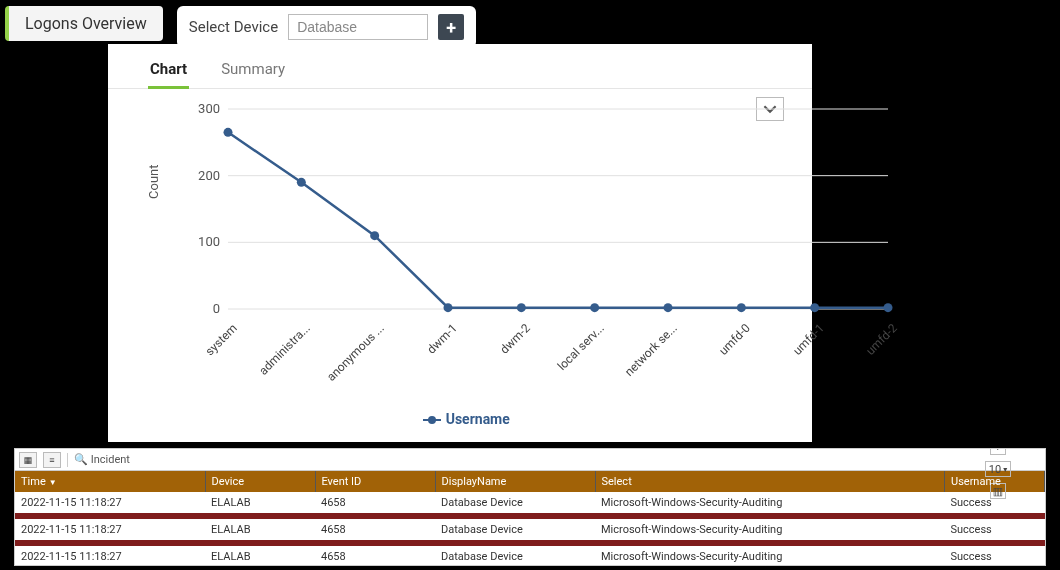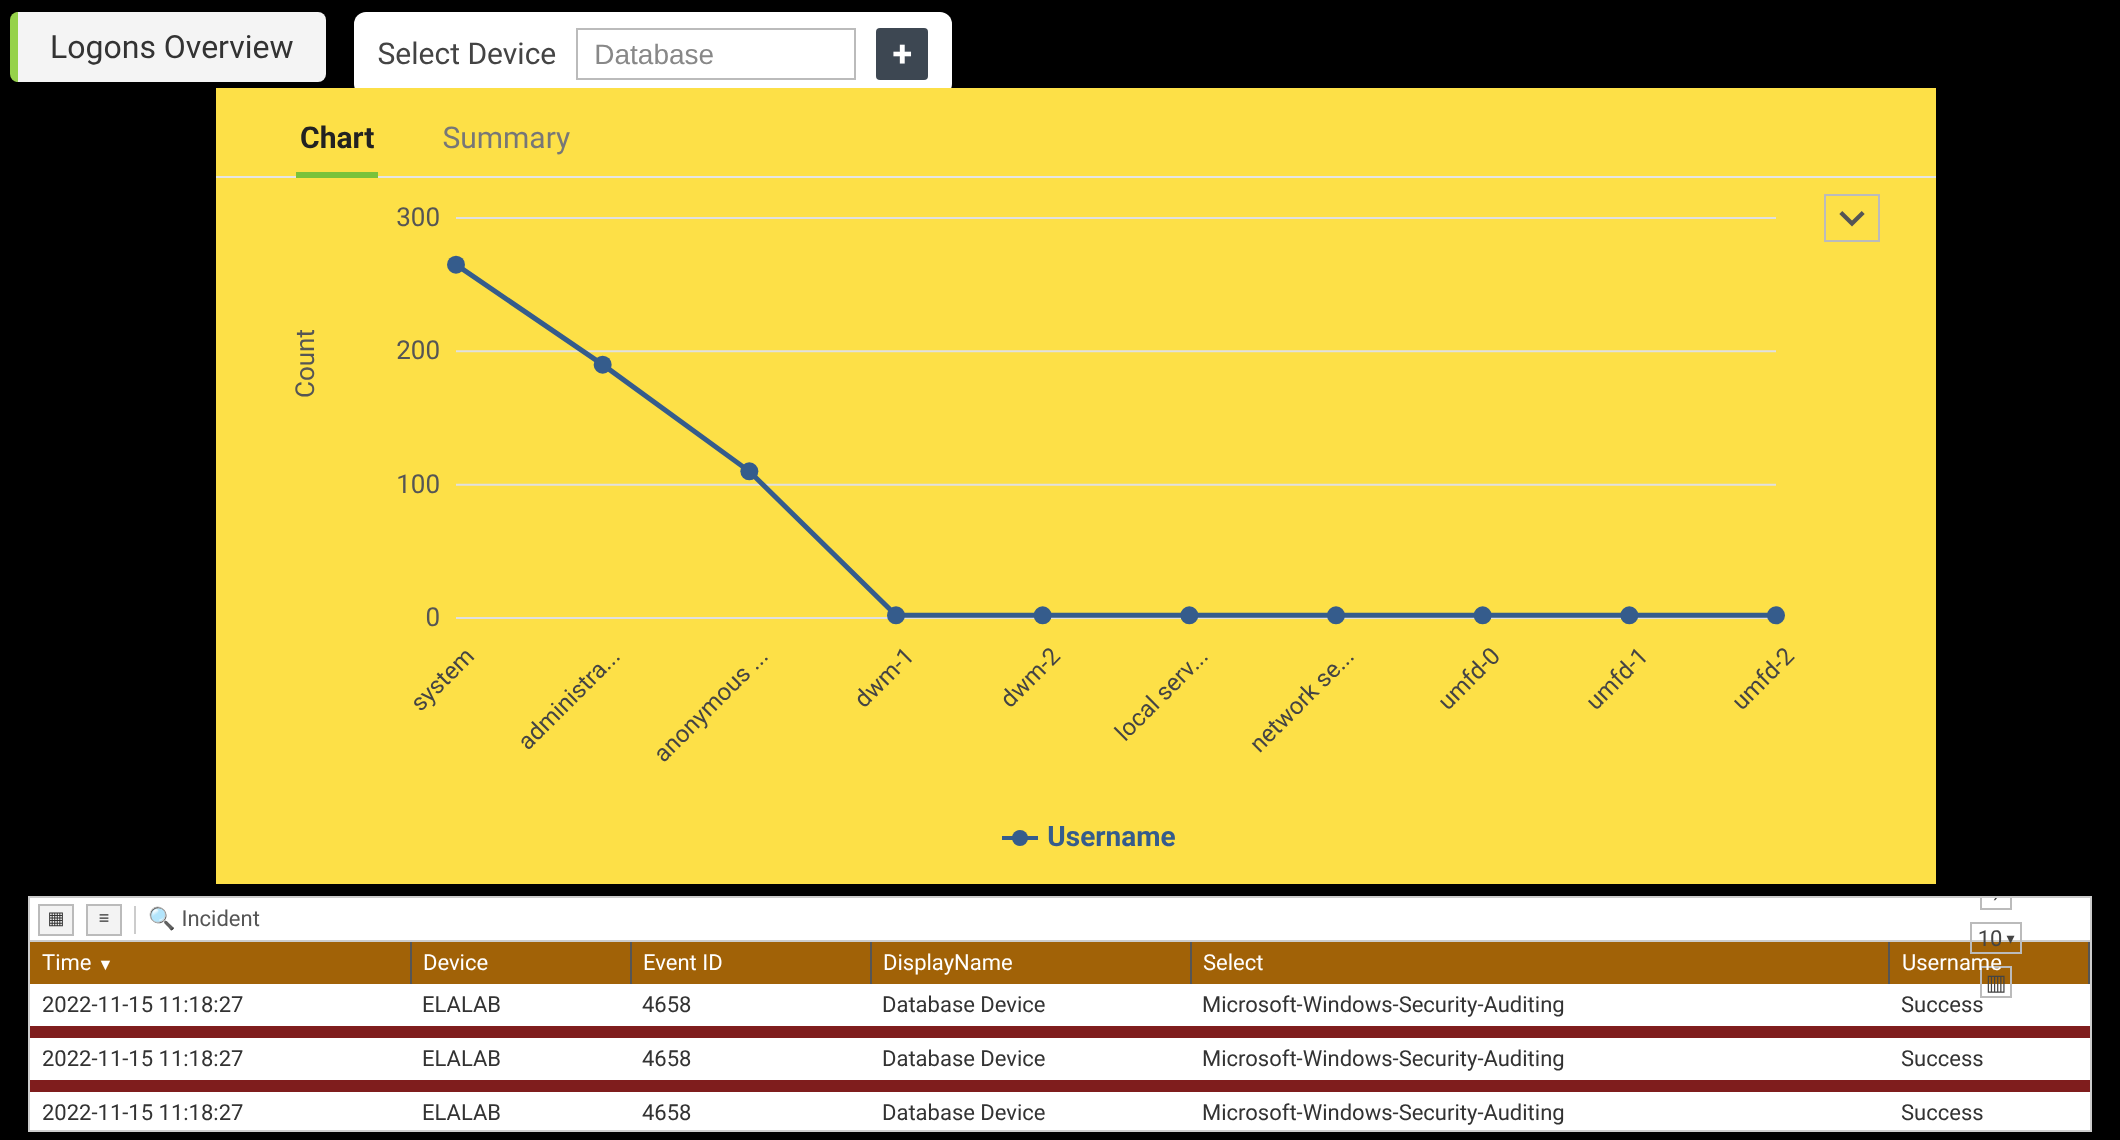--- a/index.html
+++ b/index.html
@@ -60,23 +60,23 @@
     font-weight: bold;
     cursor: pointer;
     border-radius: 2px;
   }
 
   
   .panel {
     position: absolute;
     top: 44px;
     left: 108px;
-    width: 860px;
+    width: 704px;
     height: 398px;
-    background: #fde047;
+    background: #ffffff;
   }
   .tabs {
     display: flex;
     gap: 30px;
     border-bottom: 1px solid #e5e5e5;
     padding: 10px 40px 0 40px;
   }
   .tab {
     font-size: 15px;
     color: #777;

